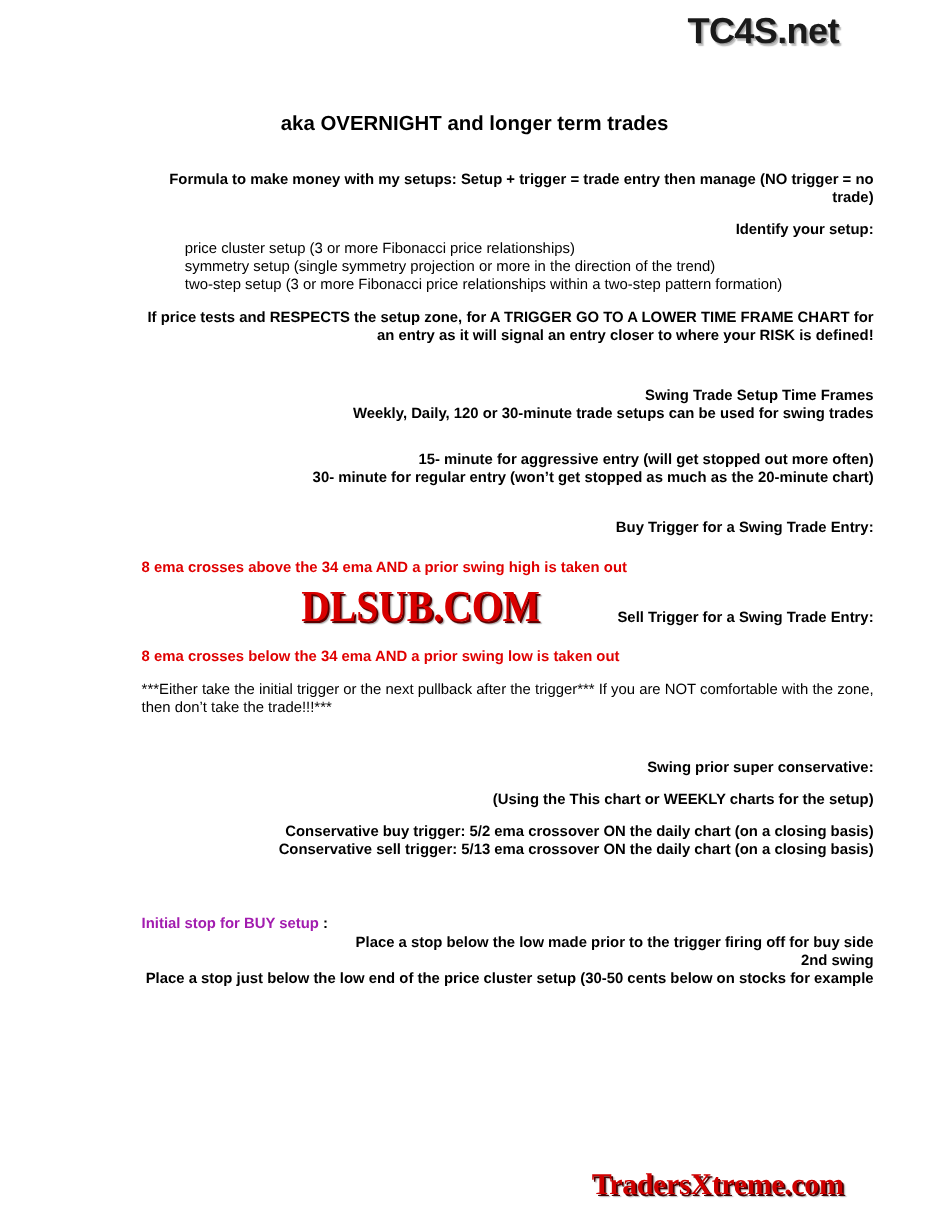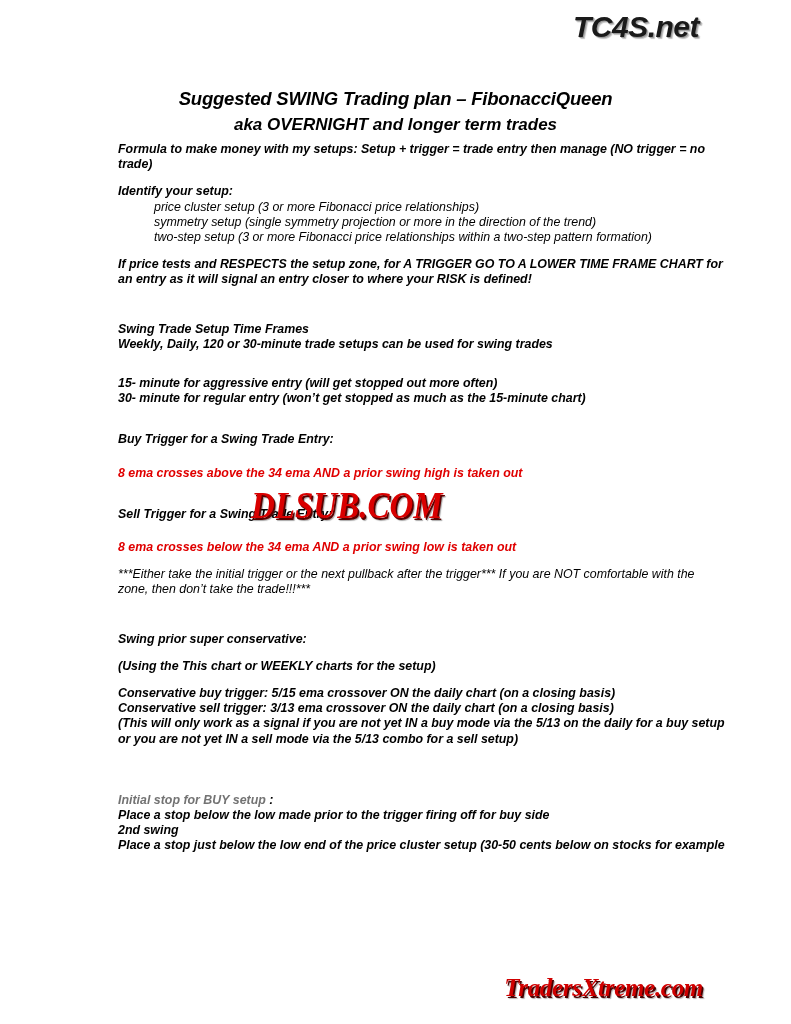--- a/index.html
+++ b/index.html
@@ -13,21 +13,20 @@
     position: relative;
     font-family: "Liberation Sans", sans-serif;
     color: #000000;
     overflow: hidden;
   }
   .page {
     position: relative;
     width: 721px;
     height: 1024px;
     box-sizing: border-box;
-    font-style: italic;
   }
 
   
   .top-logo {
     position: absolute;
     top: 10px;
     right: 22px;
     font-family: "Liberation Sans", sans-serif;
     font-size: 30px;
     font-weight: bold;
@@ -60,24 +59,24 @@
     position: absolute;
     top: 142px;
     left: 118px;
     width: 610px;
     font-size: 12.4px;
     line-height: 15.2px;
   }
   .p {
     margin: 0;
   }
-  .b { font-weight: bold; }
+  .b { font-weight: bold; text-align: right; }
   .n { font-weight: normal; }
   .red { color: #e00000; font-weight: bold; }
-  .blue { color: #737373; font-weight: bold; text-align: right; }
+  .blue { color: #a21caf; font-weight: bold; text-align: right; }
   .gap-s { height: 12px; }
   .gap-m { height: 18px; }
   .gap-l { height: 26px; }
   .gap-xl { height: 34px; }
   .gap-xxl { height: 46px; }
   .indent-list .p { font-weight: normal; padding-left: 36px; }
 
   
   .dlsub-watermark {
     position: absolute;
@@ -106,21 +105,20 @@
   }
 </style>
 </head>
 <body>
 
 <div class="page">
 
   <div class="top-logo">TC4S.net</div>
 
   <div class="title-block">
-    <div class="doc-title">Suggested SWING Trading plan – FibonacciQueen</div>
     <div class="doc-subtitle">aka OVERNIGHT and longer term trades</div>
   </div>
 
   <div class="content">
 
     <p class="p b">Formula to make money with my setups:  Setup + trigger = trade entry then manage   (NO trigger = no trade)</p>
 
     <div class="gap-s"></div>
 
     <p class="p b">Identify your setup:</p>
@@ -138,21 +136,21 @@
 
     <p class="p b">Swing Trade Setup Time Frames</p>
     <p class="p b">Weekly, Daily, 120 or 30-minute trade setups  can be used for swing trades</p>
 
     <div class="gap-s"></div>
 
 
     <div class="gap-s"></div>
 
     <p class="p b">15- minute for aggressive entry (will get stopped out more often)</p>
-    <p class="p b">30- minute for regular entry (won’t get stopped as much as the 15-minute chart)</p>
+    <p class="p b">30- minute for regular entry (won’t get stopped as much as the 20-minute chart)</p>
 
     <div class="gap-l"></div>
 
     <p class="p b">Buy Trigger for a Swing Trade Entry:</p>
 
     <div class="gap-m"></div>
 
     <p class="p red">8 ema crosses above  the 34 ema AND a prior swing high is taken out</p>
 
     <div class="gap-l"></div>
@@ -170,23 +168,22 @@
     <div class="gap-xl"></div>
 
     <p class="p b">Swing prior super conservative:</p>
 
     <div class="gap-s"></div>
 
     <p class="p b">(Using the This chart or WEEKLY charts for the setup)</p>
 
     <div class="gap-s"></div>
 
-    <p class="p b">Conservative buy trigger:   5/15 ema crossover ON the daily chart (on a closing basis)</p>
-    <p class="p b">Conservative sell trigger:    3/13 ema crossover ON the daily chart (on a closing basis)</p>
-    <p class="p b">(This will only work as a signal if you are not yet IN a buy mode via the 5/13 on the daily for a buy setup or you are not yet IN a sell mode via the 5/13 combo for a sell setup)</p>
+    <p class="p b">Conservative buy trigger:   5/2 ema crossover ON the daily chart (on a closing basis)</p>
+    <p class="p b">Conservative sell trigger:    5/13 ema crossover ON the daily chart (on a closing basis)</p>
 
     <div class="gap-xxl"></div>
 
     <p class="p"><span class="blue">Initial stop for BUY setup</span><span class="b"> :</span></p>
     <p class="p b">Place a stop below the low made prior to the trigger firing off for buy side</p>
     <p class="p b">2nd swing</p>
     <p class="p b">Place a stop just below the low end of the price cluster setup (30-50 cents below on stocks for example</p>
 
   </div>
 

